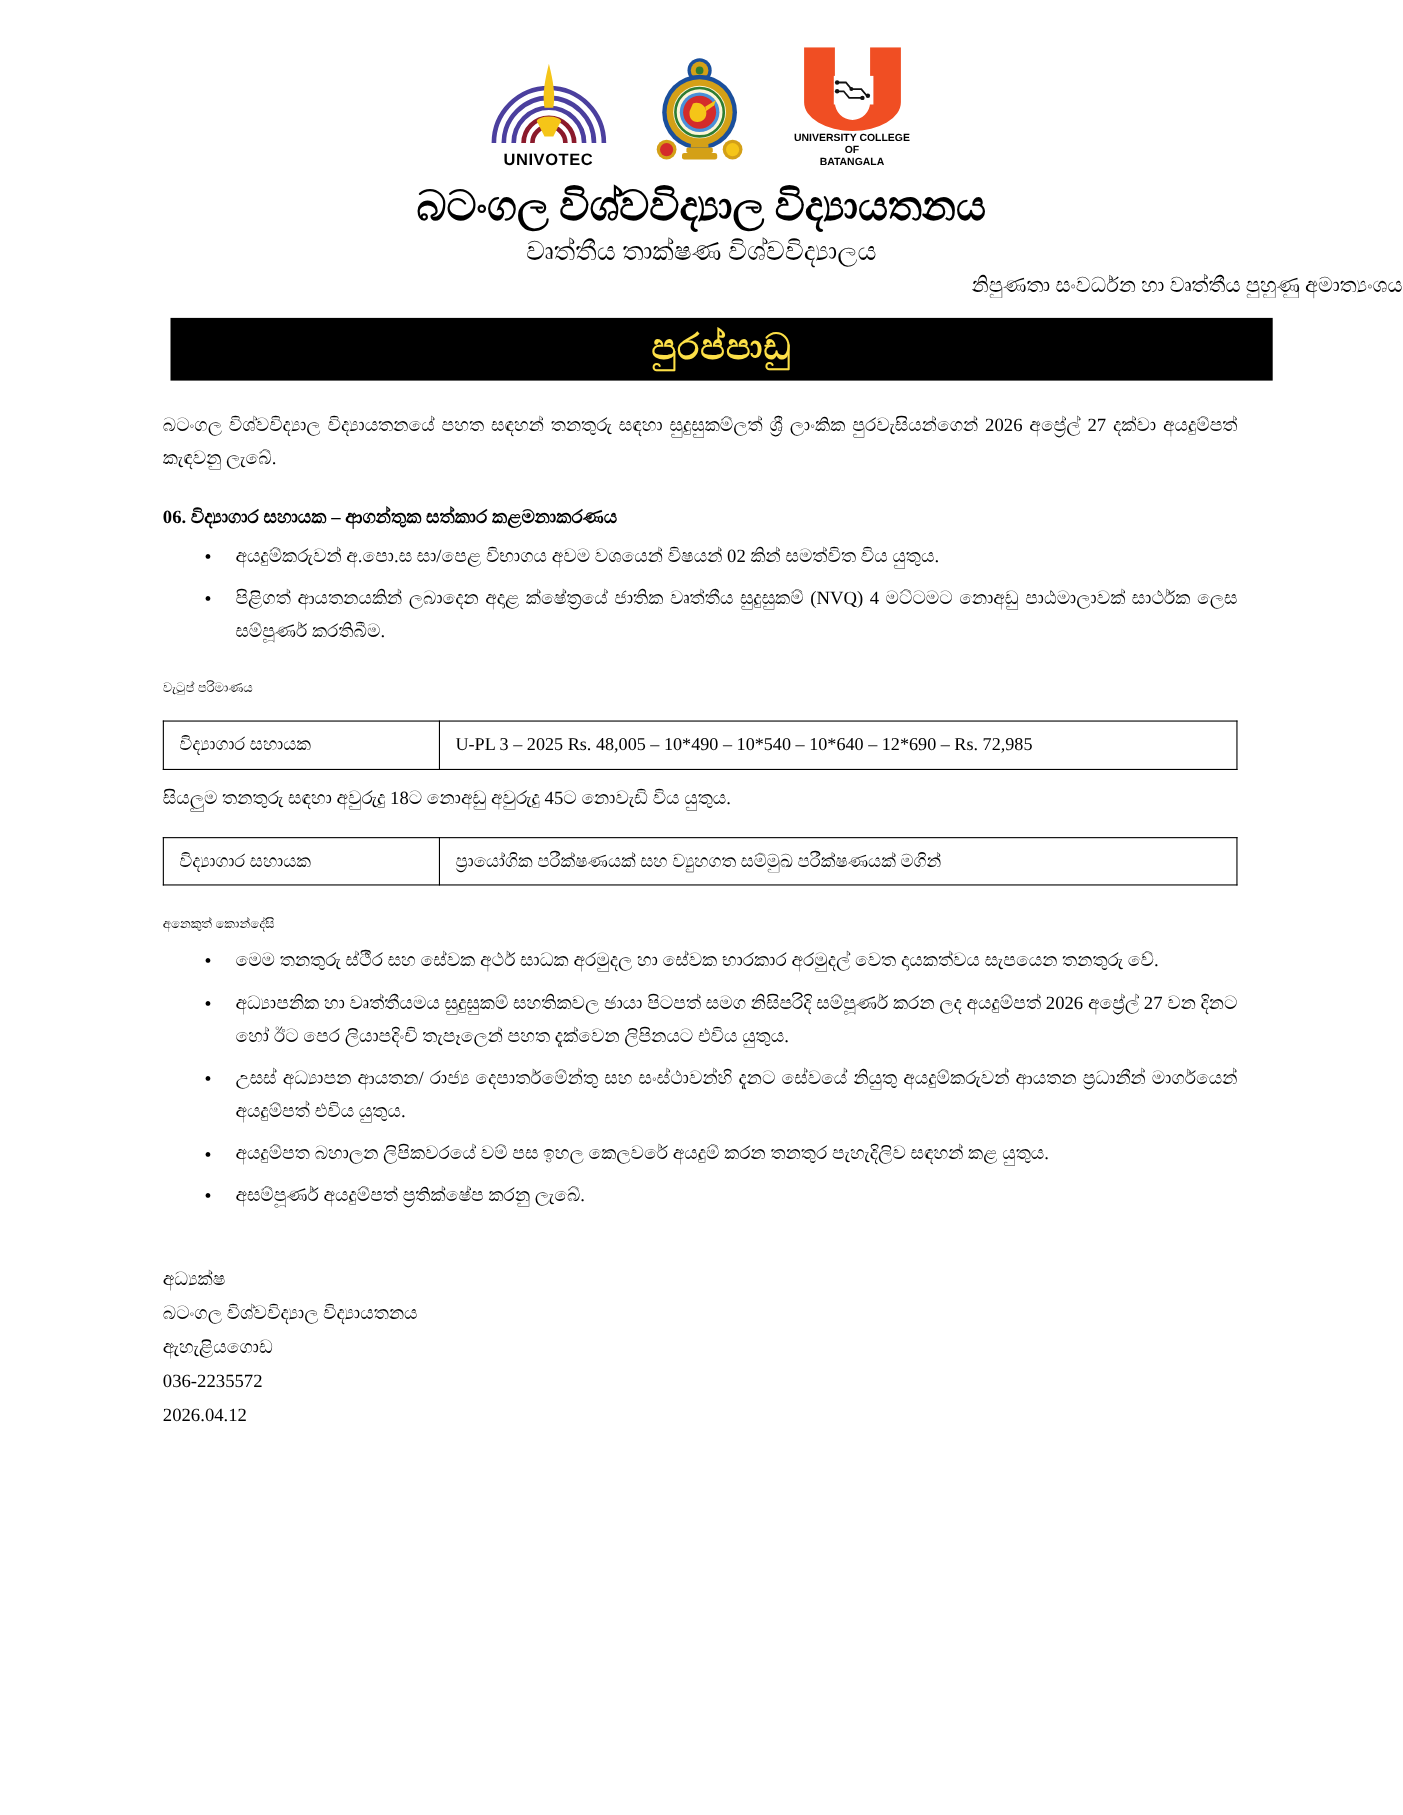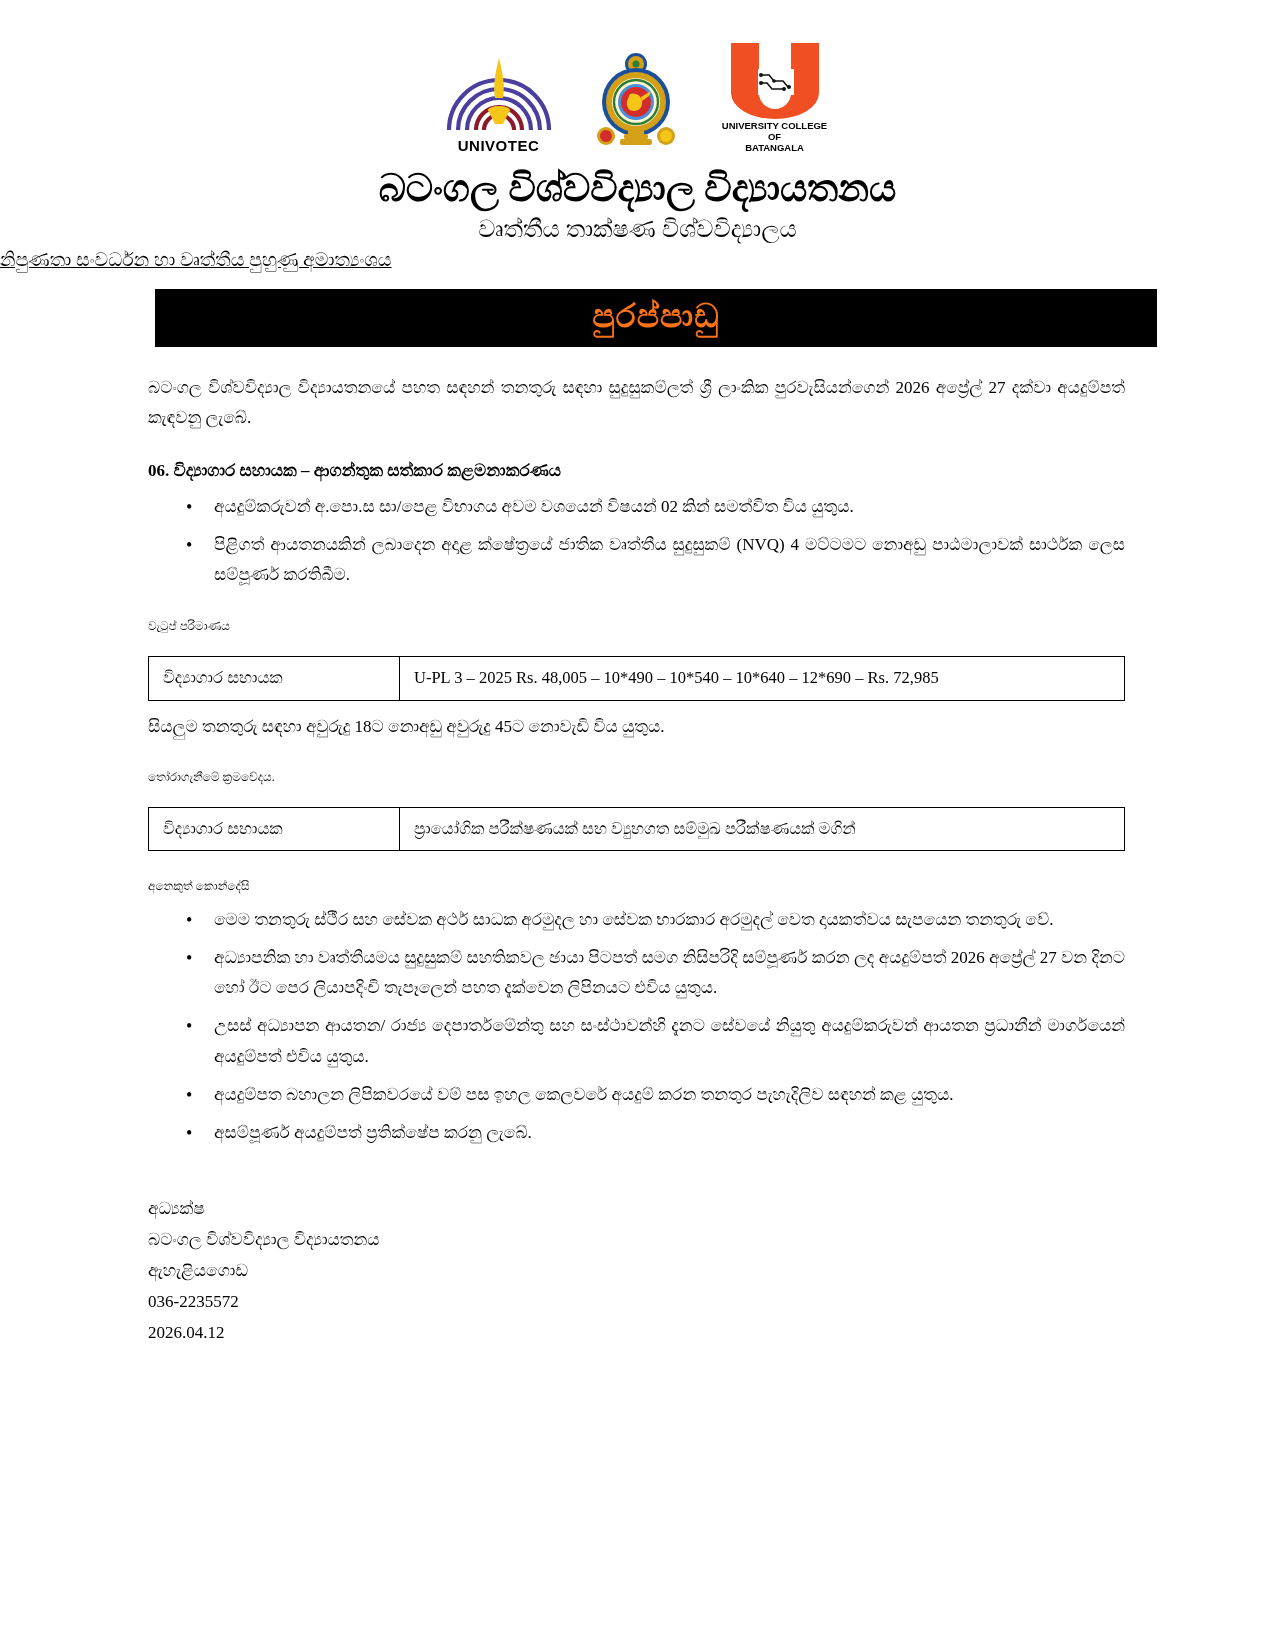--- a/index.html
+++ b/index.html
@@ -88,32 +88,31 @@
     line-height: 1.1;
     margin-top: 14px;
   }
   .head-sub1 {
     text-align: center;
     font-size: 24px;
     line-height: 1.15;
     margin-top: 6px;
   }
   .head-sub2 {
-    text-align: left;
+    text-align: right;
     font-size: 19px;
     line-height: 1.15;
     margin-top: 6px;
-    text-decoration: underline;
   }
 
   
   .banner {
     margin: 18px 118px 0 155px;
     background: #000000;
-    color: #f97316;
+    color: #fde047;
     text-align: center;
     font-size: 33px;
     font-weight: bold;
     padding: 9px 0 11px 0;
     letter-spacing: 1px;
   }
 
   
   .content {
     padding: 0 150px 0 148px;
@@ -286,21 +285,20 @@
       <tbody>
         <tr>
           <td class="col-post">විද්‍යාගාර සහායක</td>
           <td>U-PL 3 – 2025 Rs. 48,005 – 10*490 – 10*540 – 10*640 – 12*690 – Rs. 72,985</td>
         </tr>
       </tbody>
     </table>
 
     <div class="plain-line">සියලුම තනතුරු සඳහා අවුරුදු 18ට නොඅඩු අවුරුදු 45ට නොවැඩි විය යුතුය.</div>
 
-    <div class="label">තෝරාගැනීමේ ක්‍රමවේදය.</div>
     <table class="info">
       <tbody>
         <tr>
           <td class="col-post">විද්‍යාගාර සහායක</td>
           <td>ප්‍රායෝගික පරීක්ෂණයක් සහ ව්‍යුහගත සම්මුඛ පරීක්ෂණයක් මගින්</td>
         </tr>
       </tbody>
     </table>
 
     <div class="label">අනෙකුත් කොන්දේසි</div>

